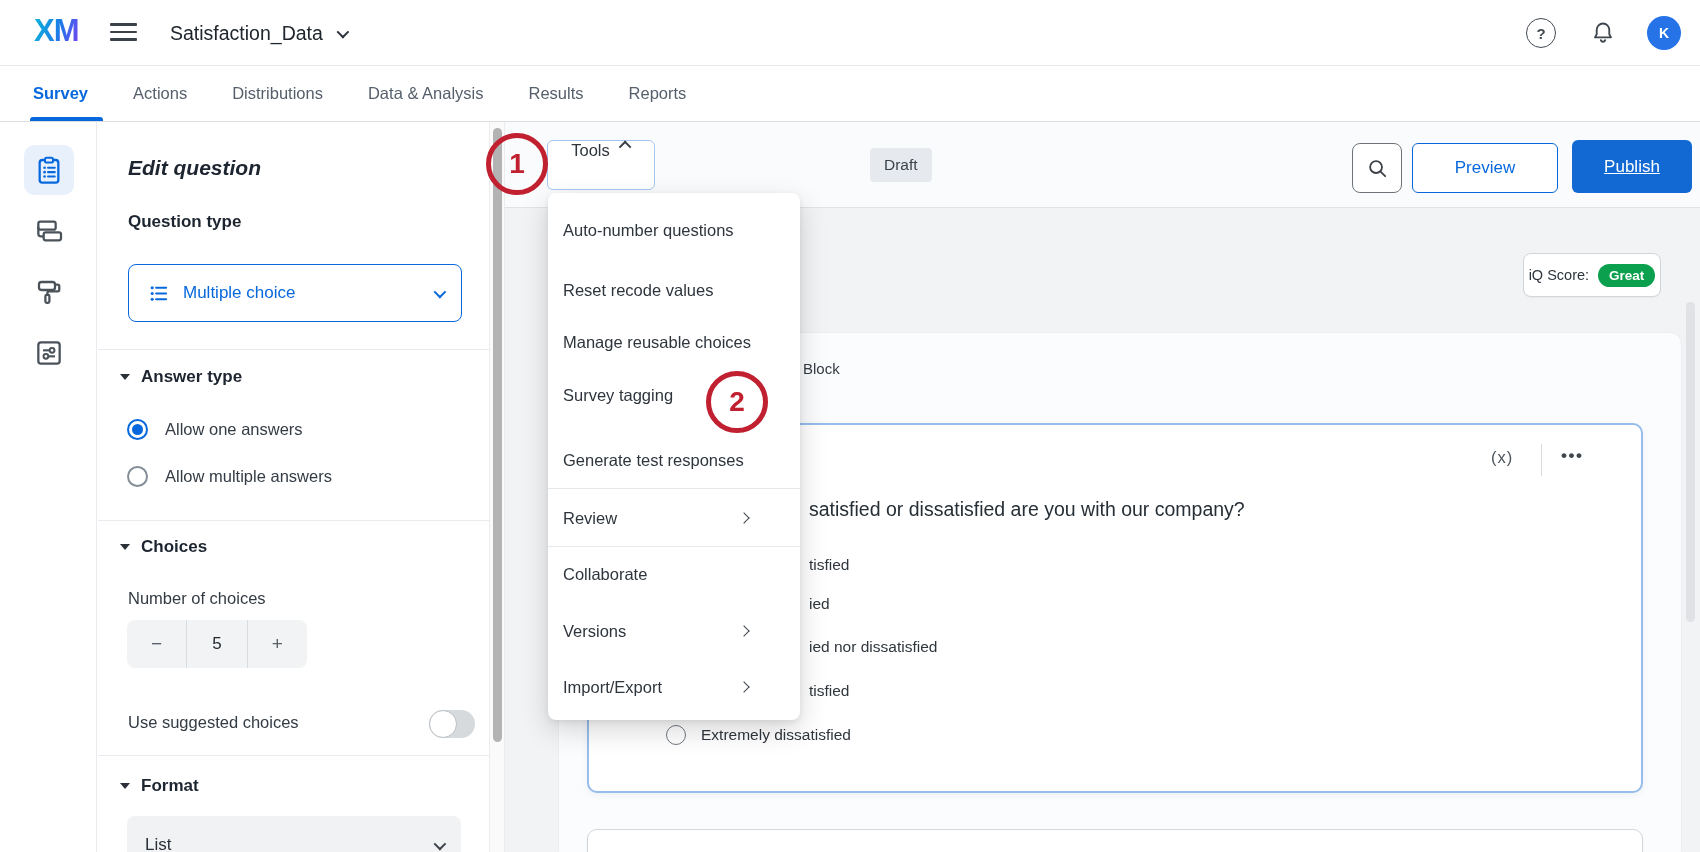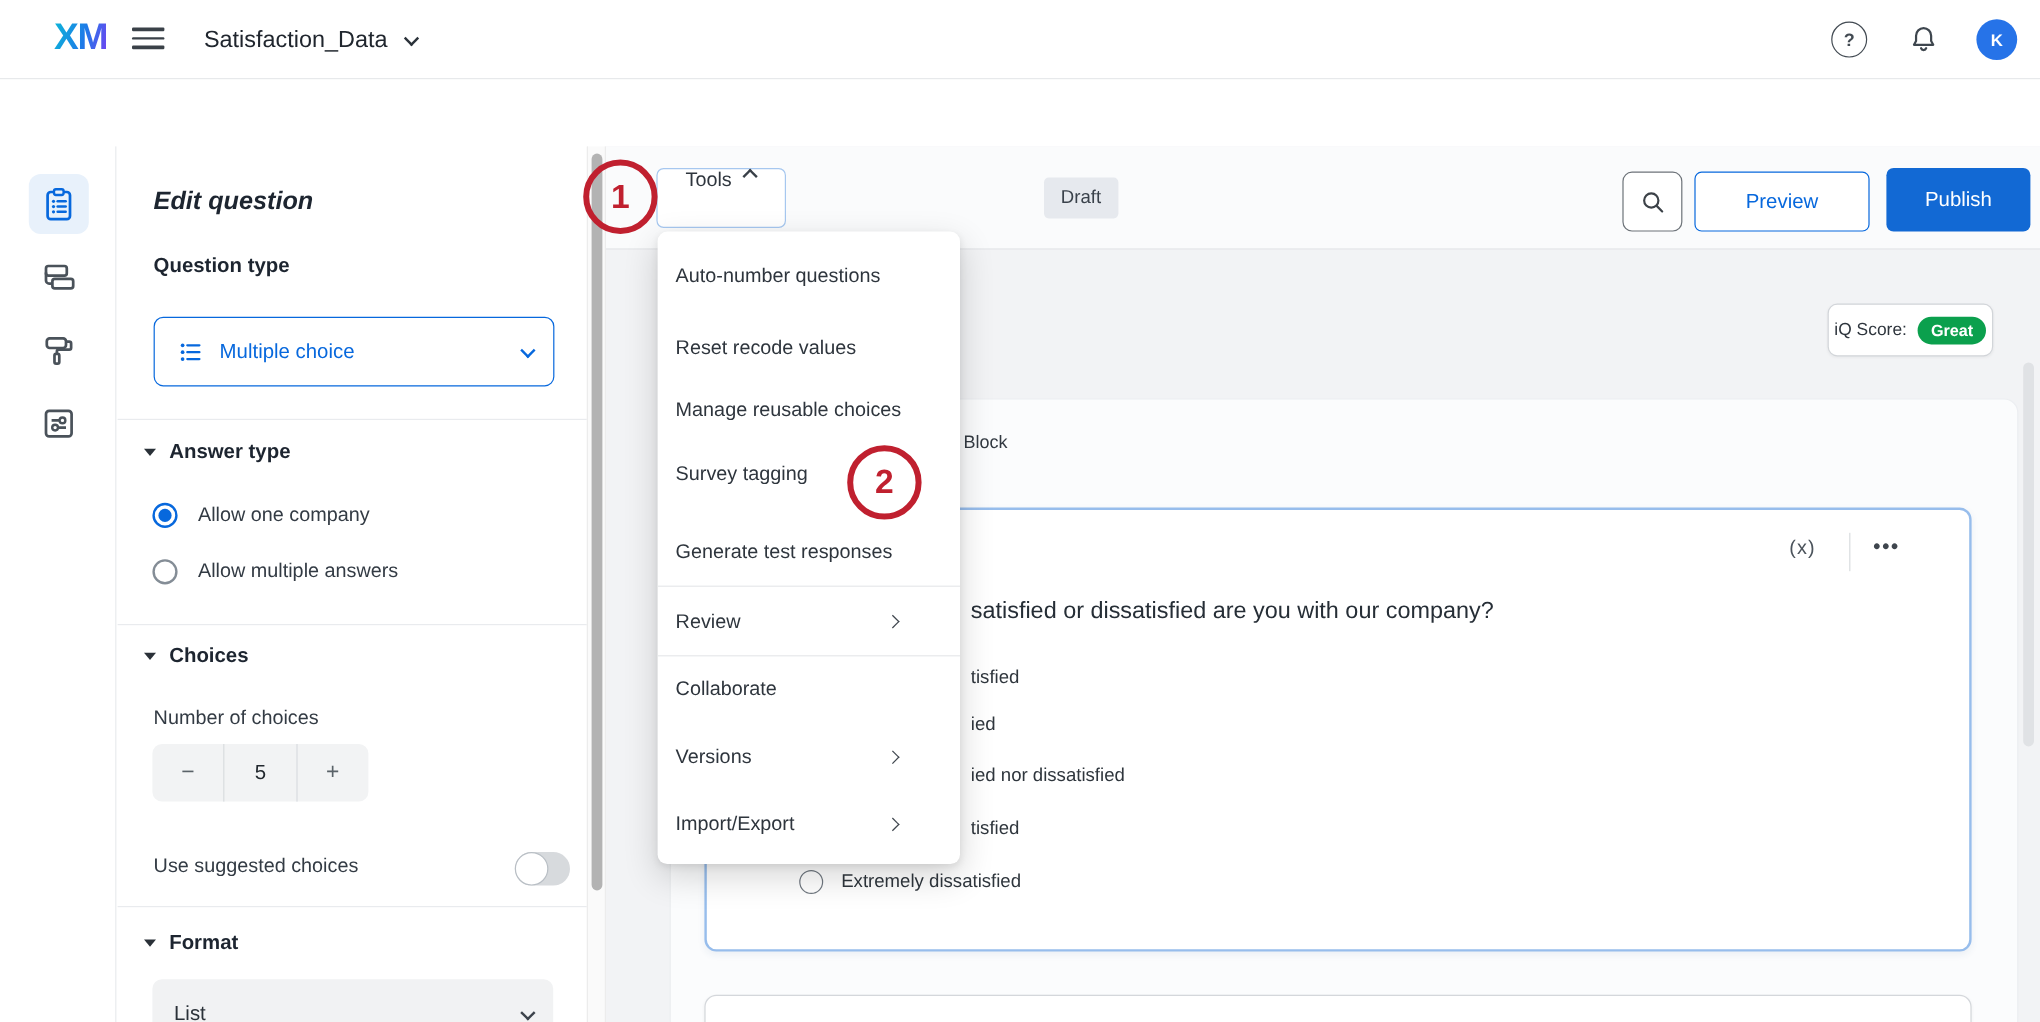--- a/index.html
+++ b/index.html
@@ -5,21 +5,21 @@
   * { margin:0; padding:0; box-sizing:border-box; }
   html,body { width:1700px; height:852px; background:#fff; }
   body { font-family:"Liberation Sans","DejaVu Sans",sans-serif; color:#2a3138; }
   .app { position:relative; width:1700px; height:852px; overflow:hidden; background:#fff; }
   .abs { position:absolute; }
 
   
   .topbar { position:absolute; left:0; top:0; width:1700px; height:66px; background:#fff; border-bottom:1px solid #e7e9eb; z-index:20; }
   .xm-logo { position:absolute; left:34px; top:13px; font-size:31px; font-weight:800; letter-spacing:-1px;
     background:linear-gradient(105deg,#0bb8d8 0%,#1e7ae8 55%,#7a3ff2 100%);
-    -webkit-background-clip:text; background-clip:text; color:transparent;margin-left:11px; }
+    -webkit-background-clip:text; background-clip:text; color:transparent; }
   .hamburger { position:absolute; left:110px; top:18px; width:40px; height:30px; cursor:pointer; }
   .hamburger span { display:block; width:27px; height:2.6px; background:#3a4148; margin:5px 0; border-radius:1px; }
   .doc-title { position:absolute; left:170px; top:0; height:66px; display:flex; align-items:center; gap:14px; font-size:19.5px; color:#20262e; }
   .chev { display:inline-block; width:9px; height:9px; border-right:2px solid #2b323a; border-bottom:2px solid #2b323a; transform:rotate(45deg) translateY(-2px); }
   .chev-up { transform:rotate(-135deg) translateY(-2px); }
   .help-btn { position:absolute; left:1526px; top:18px; width:30px; height:30px; border:1.7px solid #434b53; border-radius:50%; display:flex; align-items:center; justify-content:center; font-size:15px; font-weight:700; color:#434b53; }
   .bell-btn { position:absolute; left:1587px; top:17px; width:32px; height:32px; display:flex; align-items:center; justify-content:center; }
   .avatar { position:absolute; left:1647px; top:16px; width:34px; height:34px; border-radius:50%; background:#2673e8; color:#fff; font-size:14px; font-weight:700; display:flex; align-items:center; justify-content:center; }
 
   
@@ -65,21 +65,21 @@
 
   
   .content { position:absolute; left:505px; top:122px; width:1195px; height:730px; background:#f2f3f5; z-index:1; }
   .toolstrip { position:absolute; left:0; top:0; width:1195px; height:86px; background:#fafbfc; border-bottom:1px solid #e1e3e6; }
   .tools-btn { position:absolute; left:42px; top:18px; width:108px; height:50px; background:#fff; border:1.5px solid #a6c7ef; border-radius:6px; display:flex; justify-content:center; gap:12px; font-size:16.5px; color:#2e353d; cursor:pointer; }
   .tools-btn .chev { border-color:#394048; }
   .saved-text { position:absolute; left:167px; top:18px; height:50px; display:flex; align-items:center; font-size:16.5px; color:#868d95; }
   .draft-badge { position:absolute; left:365px; top:26px; height:34px; padding:0 14px; background:#e6e9ee; border-radius:4px; display:flex; align-items:center; font-size:15.5px; color:#3a424b; }
   .search-btn { position:absolute; left:847px; top:21px; width:50px; height:50px; border:1.7px solid #6d7379; border-radius:8px; background:#fff; display:flex; align-items:center; justify-content:center; cursor:pointer; }
   .preview-btn { position:absolute; left:907px; top:21px; width:146px; height:50px; border:1.5px solid #0768dd; border-radius:6px; background:#fff; color:#0768dd; font-size:17px; display:flex; align-items:center; justify-content:center; cursor:pointer; }
-  .publish-btn { position:absolute; left:1067px; top:18px; width:120px; height:53px; border-radius:6px; background:#1269d4; color:#fff; font-size:17px; display:flex; align-items:center; justify-content:center; cursor:pointer; }
+  .publish-btn { position:absolute; left:1067px; top:18px; width:120px; height:53px; border-radius:6px; background:#1269d4; color:#fff; font-size:17px; display:flex; align-items:center; justify-content:center; cursor:pointer;text-decoration:underline; }
 
   .iq-box { position:absolute; left:1018px; top:131px; width:138px; height:44px; background:#fff; border:1px solid #d2d5d9; border-radius:8px; box-shadow:0 1px 2px rgba(0,0,0,.04); display:flex; align-items:center; justify-content:center; gap:9px; }
   .iq-label { font-size:14.5px; color:#2e353d; }
   .iq-pill { background:#0ba04d; color:#fff; font-size:13.5px; font-weight:700; padding:4px 11px; border-radius:999px; }
 
   .block-box { position:absolute; left:53px; top:210px; width:1124px; height:530px; background:#fbfcfd; border:1px solid #eceef1; border-radius:12px; }
   .block-label { position:absolute; left:244px; top:27px; font-size:15px; color:#333a42; }
 
   .qcard { position:absolute; left:28px; top:90px; width:1056px; height:370px; background:#fff; border:2px solid #97bdec; border-radius:10px; box-shadow:0 2px 6px rgba(40,80,140,.07); }
   .qcard .recode { position:absolute; left:902px; top:23px; font-size:16.5px; color:#4c545c; letter-spacing:1px; cursor:pointer; }
@@ -127,20 +127,29 @@
       <svg width="26" height="26" viewBox="0 0 24 24">
           <path d="M12 3.2a5.8 5.8 0 0 0-5.8 5.8v4.1L4.6 16h14.8l-1.6-2.9V9A5.8 5.8 0 0 0 12 3.2z" fill="none" stroke="#3e464e" stroke-width="1.7" stroke-linejoin="round"></path>
           <path d="M10 18.6a2.1 2.1 0 0 0 4 0" fill="none" stroke="#3e464e" stroke-width="1.7" stroke-linecap="round"></path>
         </svg>
     </div>
     <div class="avatar">
         <span>K</span>
       </div>
   </header>
 
+  <nav class="navtabs">
+    <span class="navtab active">Survey</span>
+    <span class="navtab">Actions</span>
+    <span class="navtab">Distributions</span>
+    <span class="navtab">Data &amp; Analysis</span>
+    <span class="navtab">Results</span>
+    <span class="navtab">Reports</span>
+    <div class="nav-underline"></div>
+  </nav>
 
   <aside class="rail">
     <div class="rail-btn active" style="top:23px">
       <svg width="32" height="32" viewBox="0 0 24 24">
           <rect x="5" y="4.5" width="14" height="17" rx="2" fill="none" stroke="#0768dd" stroke-width="1.7"></rect>
           <rect x="9" y="2.8" width="6" height="3.6" rx="1.2" fill="#e8f1fb" stroke="#0768dd" stroke-width="1.5"></rect>
           <circle cx="8.7" cy="10.3" r="1" fill="#0768dd"></circle>
           <line x1="11.3" y1="10.3" x2="16.3" y2="10.3" stroke="#0768dd" stroke-width="1.6" stroke-linecap="round"></line>
           <circle cx="8.7" cy="13.6" r="1" fill="#0768dd"></circle>
           <line x1="11.3" y1="13.6" x2="16.3" y2="13.6" stroke="#0768dd" stroke-width="1.6" stroke-linecap="round"></line>
@@ -191,21 +200,21 @@
     </div>
 
     <div class="p-divider" style="top:227px"></div>
 
     <div class="sec-header" style="top:245px">
       <span class="caret-down"></span>
       <span class="label-bold">Answer type</span>
     </div>
     <div class="radio-row" style="top:297px">
       <span class="radio sel"></span>
-      <span class="radio-label">Allow one company</span>
+      <span class="radio-label">Allow one answers</span>
     </div>
     <div class="radio-row" style="top:344px">
       <span class="radio"></span>
       <span class="radio-label">Allow multiple answers</span>
     </div>
 
     <div class="p-divider" style="top:398px"></div>
 
     <div class="sec-header" style="top:415px">
       <span class="caret-down"></span>

